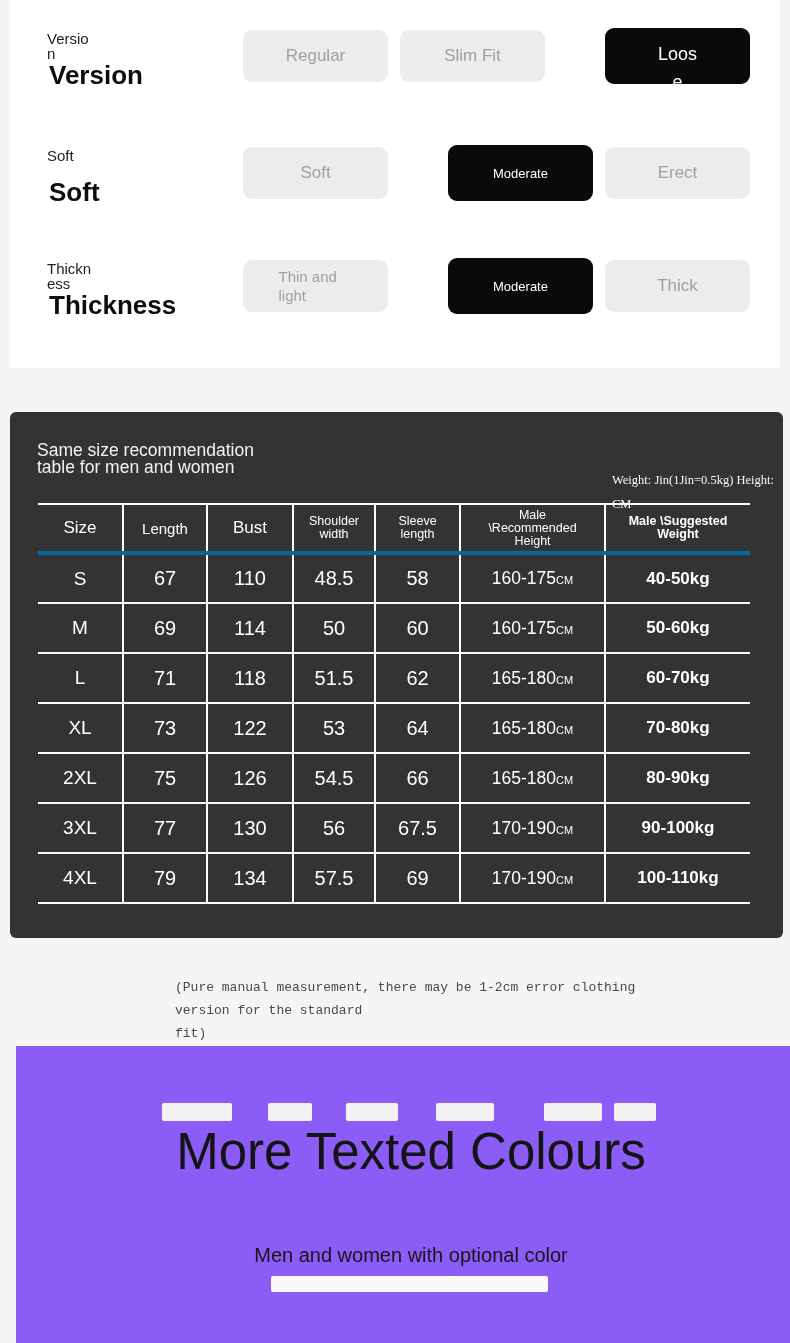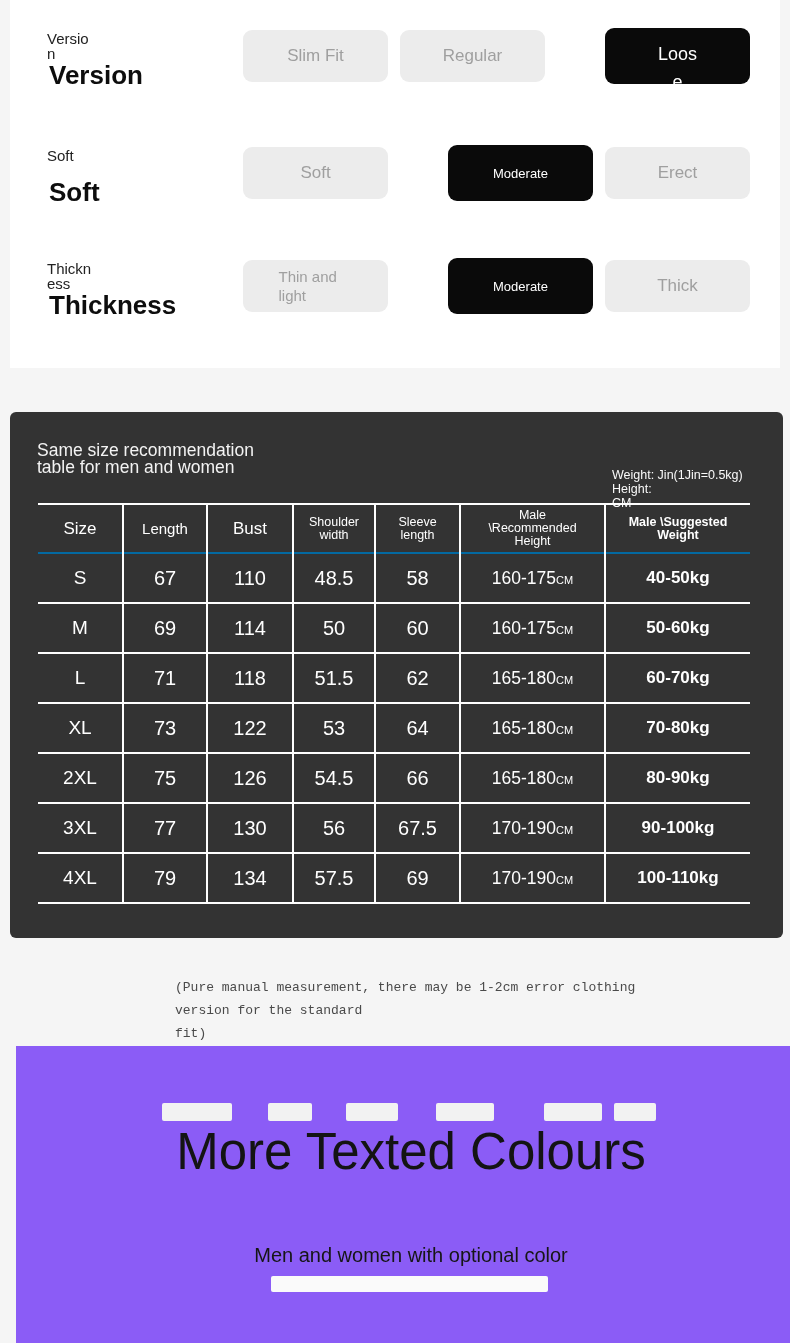--- a/index.html
+++ b/index.html
@@ -56,32 +56,32 @@
   .size-panel {
     position:absolute; left:10px; top:412px; width:773px; height:526px;
     background:var(--panel-bg,#333); border-radius:6px; color:#fff;
   }
   .panel-title {
     position:absolute; left:27px; top:30px;
     font-size:17.5px; line-height:16.5px; color:#f3f3f3; white-space:pre-line;
   }
   .unit-note {
     position:absolute; left:602px; top:56px; width:172px;
-    font-size:12.5px; line-height:14px; color:#fafafa; white-space:pre-line;
+    font-size:12.5px; line-height:24px; color:#fafafa; white-space:pre-line;font-family:Liberation Serif, serif;
   }
   table.size-table {
     position:absolute; left:28px; top:91px; width:712px;
     border-collapse:collapse; table-layout:fixed;
   }
   .size-table th, .size-table td {
     border-left:2px solid #fff; text-align:center; vertical-align:middle;
     font-weight:400; color:#fff; overflow:hidden;
   }
   .size-table th:first-child, .size-table td:first-child { border-left:none; }
-  .size-table thead tr { border-top:2px solid #fff; border-bottom:2px solid #0369a1; height:49px; }
+  .size-table thead tr { border-top:2px solid #fff; border-bottom:4px solid #0369a1; height:49px; }
   .size-table tbody tr { border-bottom:2px solid #fff; height:50px; }
   .size-table th .h { white-space:pre-line; display:inline-block; }
   .size-table th:nth-child(1){ font-size:17px; }
   .size-table th:nth-child(2){ font-size:15px; }
   .size-table th:nth-child(3){ font-size:17px; }
   .size-table th:nth-child(4), .size-table th:nth-child(5), .size-table th:nth-child(6){
     font-size:12.5px; line-height:13px;
   }
   .size-table th:nth-child(7){ font-size:12.5px; line-height:13px; font-weight:700; }
   .size-table td { font-size:20px; }
@@ -120,24 +120,24 @@
 
 <div class="options-card">
 
   <div class="option-row r0">
     <div class="option-labels">
       <div class="label-small">Version</div>
       <div class="label-big">Version</div>
     </div>
     <div class="choices">
       <button class="choice">
+        <span class="choice-label">Regular</span>
+      </button>
+      <button class="choice">
         <span class="choice-label">Slim Fit</span>
-      </button>
-      <button class="choice">
-        <span class="choice-label">Regular</span>
       </button>
       <button class="choice selected sel-wrap">
         <span class="choice-label">Loose</span>
       </button>
     </div>
   </div>
 
   <div class="option-row r1">
     <div class="option-labels">
       <div class="label-small">Soft</div>

